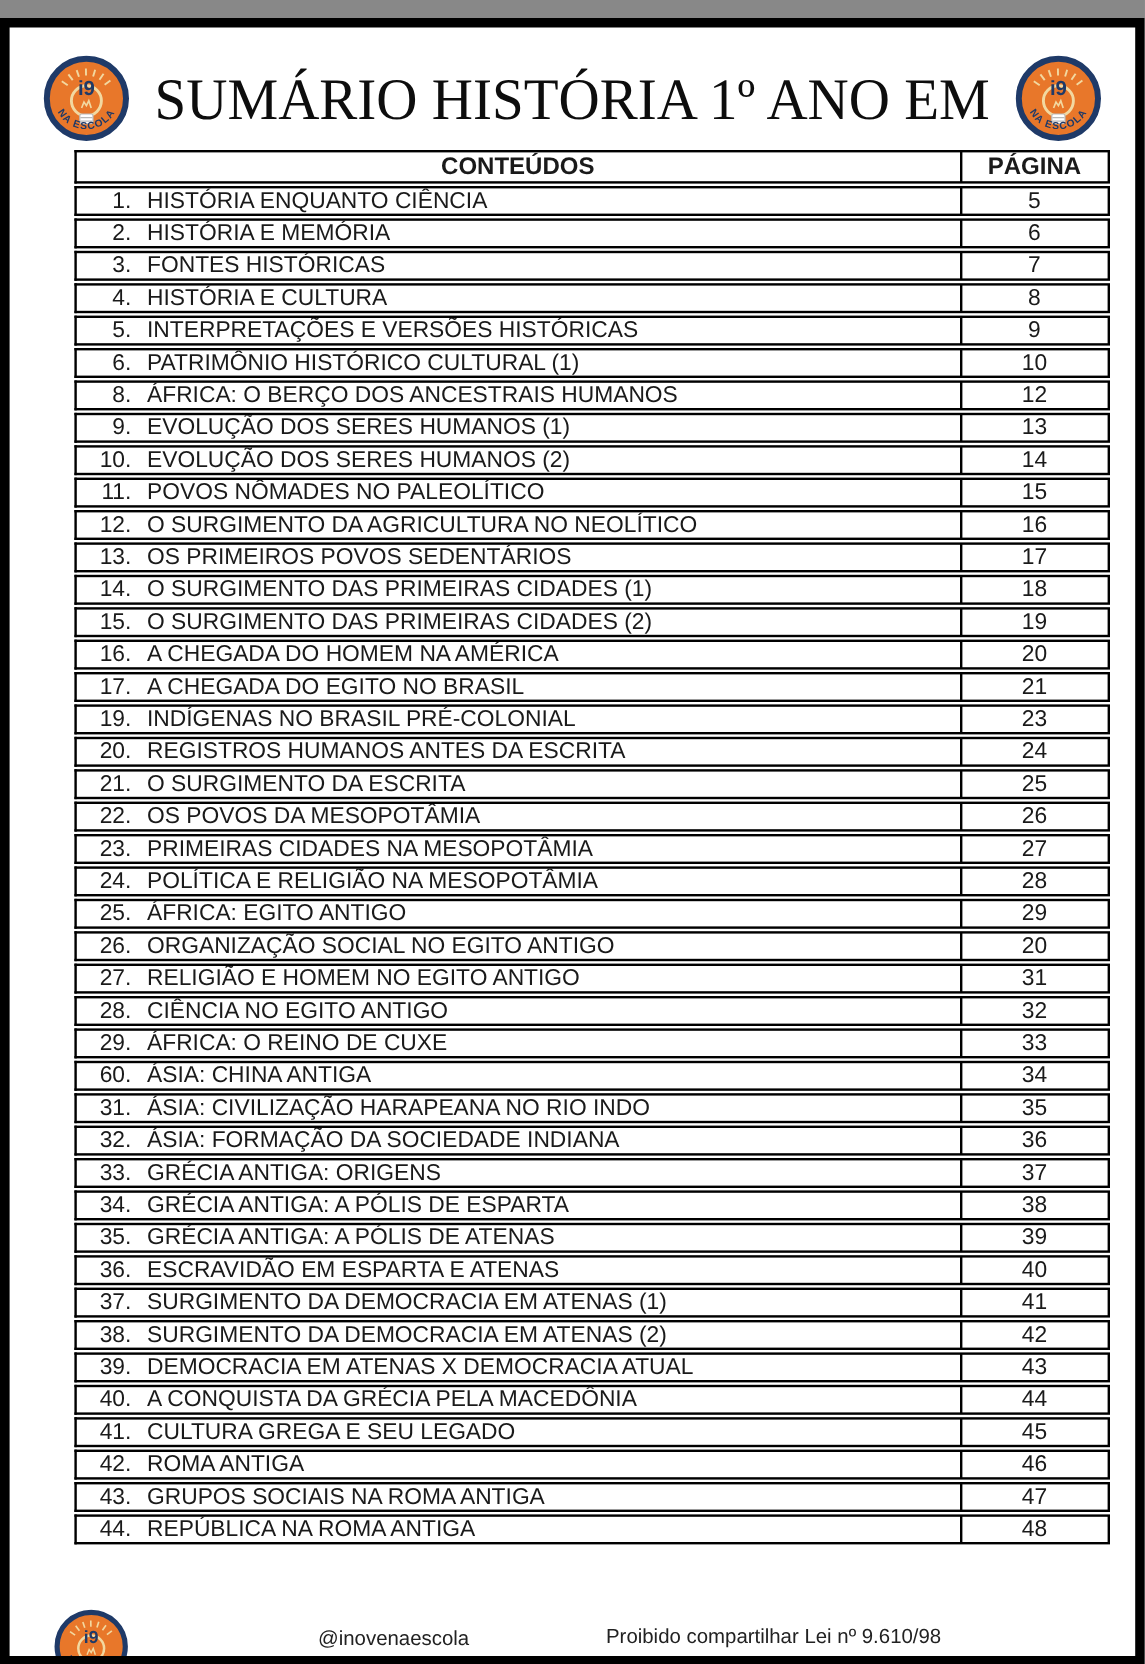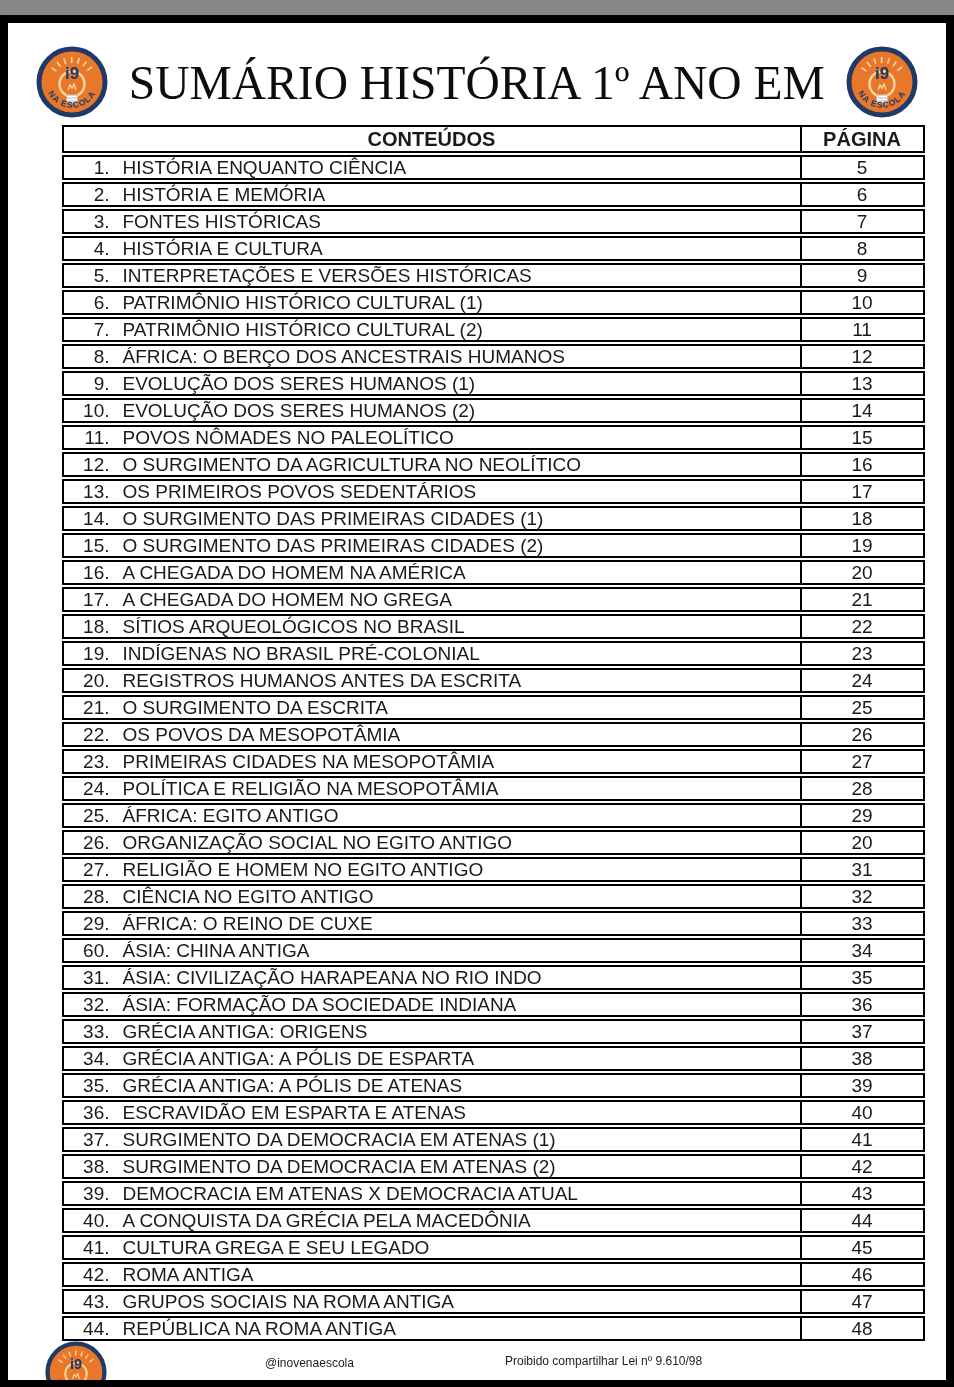--- a/index.html
+++ b/index.html
@@ -27,21 +27,21 @@
   .toc th, .toc td { border:2px solid #000; background:#fff; overflow:hidden; white-space:nowrap; }
   .toc th { height:24px; font-size:20px; font-weight:bold; text-align:center; padding:0; }
   .toc td { height:21px; line-height:21px; font-size:19px; padding:0; }
   .c-content { text-align:left; }
   .c-content .num { display:inline-block; width:46px; text-align:right; margin-right:13px; }
   .c-page { width:121px; text-align:center; }
   .toc td.c-page, .toc th.c-page { border-left:2px solid #000; }
   .toc td.c-content, .toc th.c-content { border-right:none; }
   
   .footer-logo { position:absolute; left:37px; top:1318px; z-index:3; }
-  .footer-text { position:absolute; font-size:12px; color:#222; z-index:2; white-space:nowrap;text-align:center; }
+  .footer-text { position:absolute; font-size:17px; color:#222; z-index:2; white-space:nowrap;text-align:center; }
   .handle { left:257px; top:1333px; }
   .notice  { left:497px; top:1331px; }
 </style>
 </head>
 <body>
 
 <div class="page">
 
   <div class="header">
     <div class="logo-slot" id="logo-left">
@@ -117,24 +117,20 @@
         </tr>
         <tr>
           <td class="c-content"><span class="num">5.</span><span>INTERPRETAÇÕES E VERSÕES HISTÓRICAS</span></td>
           <td class="c-page">9</td>
         </tr>
         <tr>
           <td class="c-content"><span class="num">6.</span><span>PATRIMÔNIO HISTÓRICO CULTURAL (1)</span></td>
           <td class="c-page">10</td>
         </tr>
         <tr>
-          <td class="c-content"><span class="num">7.</span><span>PATRIMÔNIO HISTÓRICO CULTURAL (2)</span></td>
-          <td class="c-page">11</td>
-        </tr>
-        <tr>
           <td class="c-content"><span class="num">8.</span><span>ÁFRICA: O BERÇO DOS ANCESTRAIS HUMANOS</span></td>
           <td class="c-page">12</td>
         </tr>
         <tr>
           <td class="c-content"><span class="num">9.</span><span>EVOLUÇÃO DOS SERES HUMANOS (1)</span></td>
           <td class="c-page">13</td>
         </tr>
         <tr>
           <td class="c-content"><span class="num">10.</span><span>EVOLUÇÃO DOS SERES HUMANOS (2)</span></td>
           <td class="c-page">14</td>
@@ -157,26 +153,22 @@
         </tr>
         <tr>
           <td class="c-content"><span class="num">15.</span><span>O SURGIMENTO DAS PRIMEIRAS CIDADES (2)</span></td>
           <td class="c-page">19</td>
         </tr>
         <tr>
           <td class="c-content"><span class="num">16.</span><span>A CHEGADA DO HOMEM NA AMÉRICA</span></td>
           <td class="c-page">20</td>
         </tr>
         <tr>
-          <td class="c-content"><span class="num">17.</span><span>A CHEGADA DO HOMEM NO GREGA</span></td>
+          <td class="c-content"><span class="num">17.</span><span>A CHEGADA DO EGITO NO BRASIL</span></td>
           <td class="c-page">21</td>
-        </tr>
-        <tr>
-          <td class="c-content"><span class="num">18.</span><span>SÍTIOS ARQUEOLÓGICOS NO BRASIL</span></td>
-          <td class="c-page">22</td>
         </tr>
         <tr>
           <td class="c-content"><span class="num">19.</span><span>INDÍGENAS NO BRASIL PRÉ-COLONIAL</span></td>
           <td class="c-page">23</td>
         </tr>
         <tr>
           <td class="c-content"><span class="num">20.</span><span>REGISTROS HUMANOS ANTES DA ESCRITA</span></td>
           <td class="c-page">24</td>
         </tr>
         <tr>

